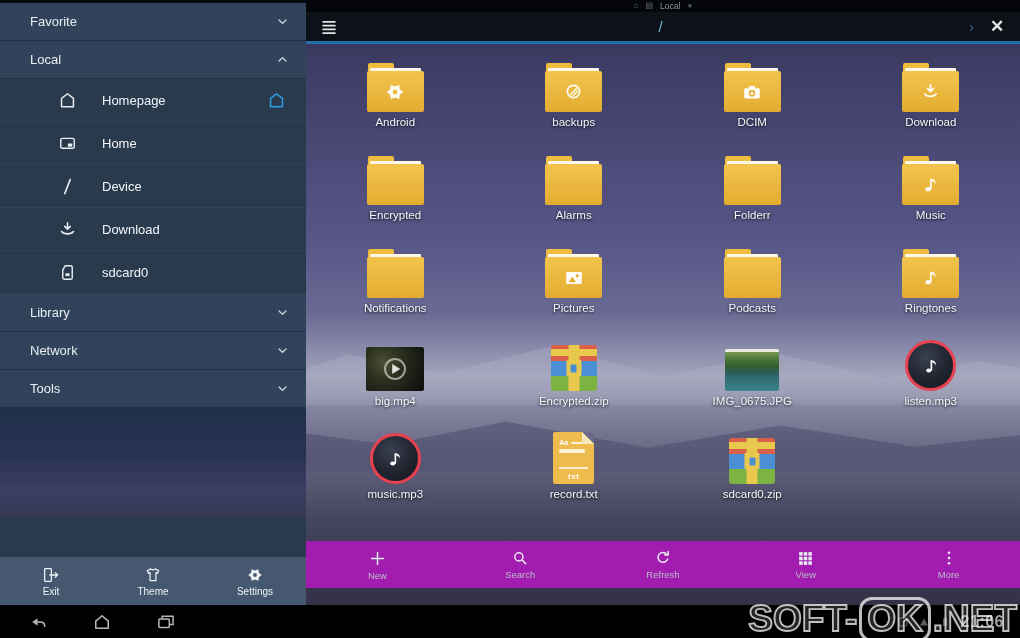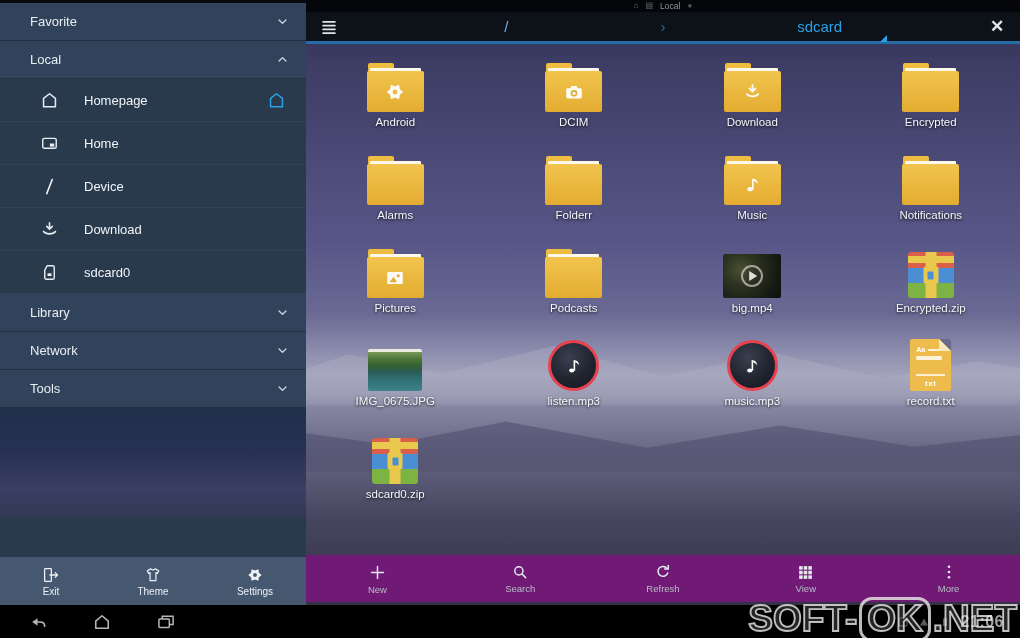--- a/index.html
+++ b/index.html
@@ -92,34 +92,34 @@
     border-bottom:12px solid #f7e8bb; border-right:12px solid transparent; }
   .txtdoc .trow { display:flex; align-items:center; gap:3px; margin:0 0 3px 6px; }
   .txtdoc .aa { font-size:7px; font-weight:bold; color:#fff; line-height:1; }
   .txtdoc .tline { height:2px; background:rgba(255,255,255,.8); border-radius:1px; }
   .txtdoc .w1 { width:12px; } .txtdoc .w2 { width:26px; margin-left:6px; } .txtdoc .w3 { width:26px; margin-left:6px; }
   .txtdoc .hr { position:absolute; bottom:15px; left:6px; right:6px; height:2px; background:rgba(255,255,255,.75); }
   .txtdoc .ext { position:absolute; bottom:3px; left:0; right:0; text-align:center;
     font-size:8px; font-weight:bold; color:#fff; letter-spacing:.5px; }
 
   
-  .toolbar { position:absolute; left:0; bottom:3px; width:100%; height:47px; background:#701a75; display:flex; z-index:4; }
+  .toolbar { position:absolute; left:0; bottom:17px; width:100%; height:47px; background:#a21caf; display:flex; z-index:4; }
   .tb-btn { flex:1; display:flex; flex-direction:column; align-items:center; justify-content:center; gap:2px;
     color:#e4eaee; cursor:pointer; }
   .tb-btn .lbl { font-size:9.5px; color:#b6bfc6; }
 
   
   .sidebar { position:absolute; left:0; top:0; width:306px; height:605px; background:#293a4d;
     border-top:3px solid #06090d; z-index:10; display:flex; flex-direction:column; }
   .sb-header { height:38px; flex:none; background:#30435a; display:flex; align-items:center;
     padding:0 16px 0 30px; color:#e9eef3; font-size:13px; border-bottom:1px solid rgba(0,0,0,.28); cursor:pointer; }
   .sb-header .lbl { flex:1; }
   .sb-header .chev { color:#cdd6de; display:flex; }
   .sb-item { height:43px; flex:none; background:#293a4d; display:flex; align-items:center;
-    padding:0 20px 0 38px; color:#f1f4f8; font-size:13px; border-bottom:1px solid rgba(255,255,255,.045); cursor:pointer; }
+    padding:0 20px 0 56px; color:#f1f4f8; font-size:13px; border-bottom:1px solid rgba(255,255,255,.045); cursor:pointer; }
   .sb-item .ic { width:22px; display:flex; justify-content:center; color:#e8edf2; margin-right:24px; }
   .sb-item .trail { margin-left:auto; color:#2e9fe6; display:flex; }
   .sb-filler { flex:1; background:linear-gradient(180deg,#20304a 0%, #283154 40%, #3a3f63 75%, #333854 100%); }
   .sb-footer { height:48px; flex:none; background:#45586f; display:flex;margin-top:39px; }
   .sb-foot-btn { flex:1; display:flex; flex-direction:column; align-items:center; justify-content:center; gap:2px;
     color:#eef2f6; cursor:pointer; }
   .sb-foot-btn .lbl { font-size:10px; }
 
   
   .navbar { position:absolute; left:0; bottom:0; width:1020px; height:33px; background:#000;
@@ -163,21 +163,20 @@
               <rect x="3" y="9" width="18" height="2.4" rx="1"></rect>
               <rect x="3" y="14" width="18" height="2.4" rx="1"></rect>
               <rect x="3" y="19" width="18" height="2.4" rx="1"></rect>
             </g>
           </svg>
         </span>
     </div>
     <div id="path-area">
         <span class="path-seg">/</span>
         <span class="path-sep">›</span>
-        <span class="path-seg active">sdcard<span class="tri"></span></span>
       </div>
     <div class="icon-btn">
       <span class="close-x">✕</span>
     </div>
   </div>
 
   <div class="grid" id="grid">
       <div class="cell">
         <div class="icon-box">
           <div class="folder">
@@ -186,20 +185,37 @@
             <div class="fbody">
               <span class="emblem">
                 <svg width="22" height="22" viewBox="0 0 24 24">
                   <path fill-rule="evenodd" fill="currentColor" d="M21 12 L17.2 9 L16.5 4.2 L12 6 L7.5 4.2 L6.8 9 L3 12 L6.8 15 L7.5 19.8 L12 18 L16.5 19.8 L17.2 15 Z M12 9.4 a2.6 2.6 0 1 0 0 5.2 a2.6 2.6 0 1 0 0 -5.2 Z"></path>
                 </svg>
               </span>
             </div>
           </div>
         </div>
         <div class="cell-label">Android</div>
+      </div>
+      <div class="cell">
+        <div class="icon-box">
+          <div class="folder">
+            <div class="tab"></div>
+            <div class="paper"></div>
+            <div class="fbody">
+              <span class="emblem">
+                <svg width="21" height="21" viewBox="0 0 24 24">
+                  <circle cx="12" cy="12" r="7" fill="none" stroke="currentColor" stroke-width="1.9"></circle>
+                  <path d="M8.6 15.4 L15.4 8.6 M11.4 16.8 L16.8 11.4" stroke="currentColor" stroke-width="1.6" stroke-linecap="round"></path>
+                </svg>
+              </span>
+            </div>
+          </div>
+        </div>
+        <div class="cell-label">backups</div>
       </div>
       <div class="cell">
         <div class="icon-box">
           <div class="folder">
             <div class="tab"></div>
             <div class="paper"></div>
             <div class="fbody">
               <span class="emblem">
                 <svg width="22" height="22" viewBox="0 0 24 24">
                   <rect x="3.5" y="8" width="17" height="11" rx="1.5" fill="currentColor"></rect>
@@ -308,20 +324,38 @@
       </div>
       <div class="cell">
         <div class="icon-box">
           <div class="folder">
             <div class="tab"></div>
             <div class="paper"></div>
             <div class="fbody"></div>
           </div>
         </div>
         <div class="cell-label">Podcasts</div>
+      </div>
+      <div class="cell">
+        <div class="icon-box">
+          <div class="folder">
+            <div class="tab"></div>
+            <div class="paper"></div>
+            <div class="fbody">
+              <span class="emblem">
+                <svg width="21" height="21" viewBox="0 0 24 24">
+                  <ellipse cx="9.3" cy="17.3" rx="3.1" ry="2.4" fill="currentColor"></ellipse>
+                  <rect x="11.5" y="5.5" width="1.9" height="12" fill="currentColor"></rect>
+                  <path d="M13.4 5.5 c3.6 1 4.8 3.1 4.3 6.3 c-0.8 -2.1 -2.1 -3.1 -4.3 -3.5 Z" fill="currentColor"></path>
+                </svg>
+              </span>
+            </div>
+          </div>
+        </div>
+        <div class="cell-label">Ringtones</div>
       </div>
       <div class="cell">
         <div class="icon-box">
           <div class="vid">
             <div class="ring"></div>
             <div class="play"></div>
           </div>
         </div>
         <div class="cell-label">big.mp4</div>
       </div>

